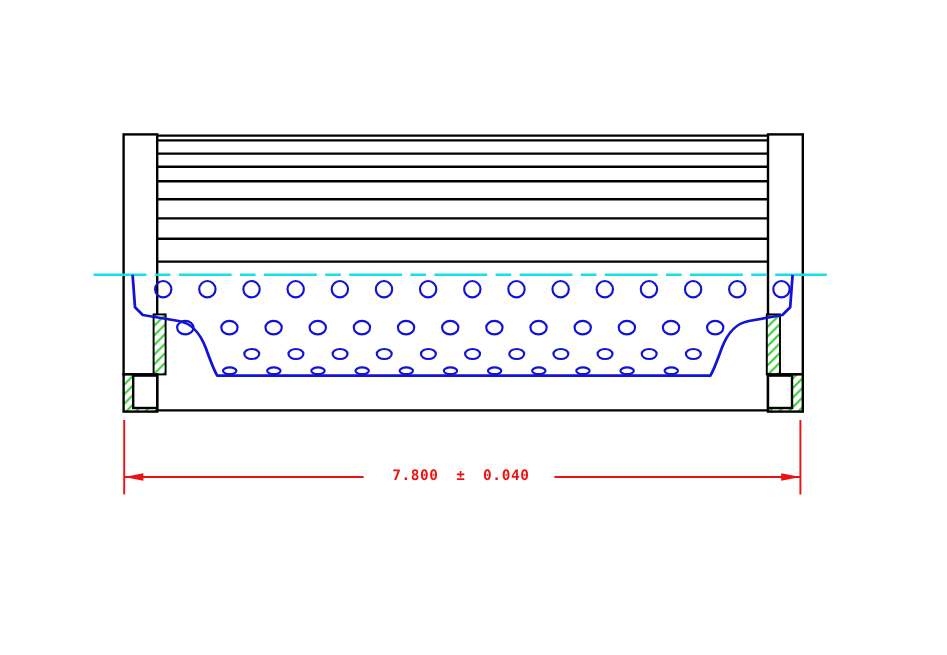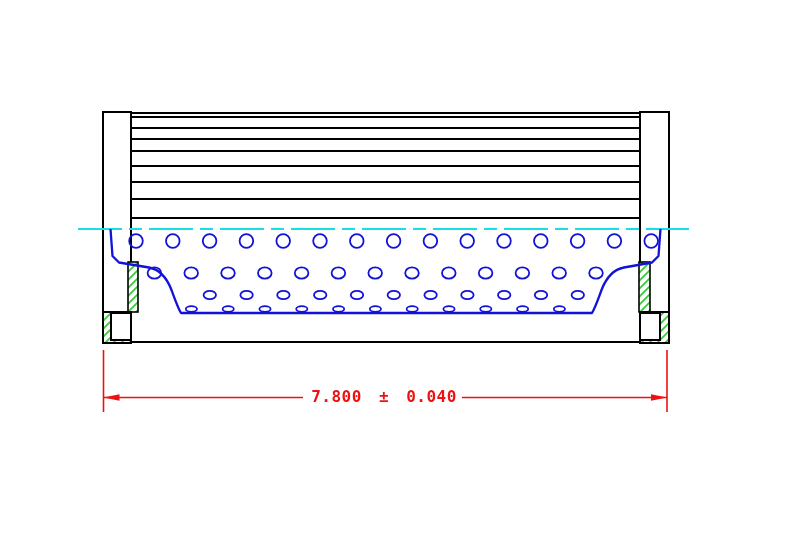--- a/index.html
+++ b/index.html
@@ -1,21 +1,21 @@
 <!DOCTYPE html>
 <html><head>
 <meta charset="utf-8">
 <style>
   html,body{margin:0;padding:0;background:#ffffff;}
   body{width:789px;height:546px;position:relative;overflow:hidden;
        font-family:"DejaVu Sans Mono", monospace;}
   #stage{position:absolute;left:0;top:0;width:789px;height:546px;}
   #cad-svg{position:absolute;left:0;top:0;}
   #dim-label{position:absolute;transform:translate(-50%,-55%);
-       font-size:16px;font-weight:bold;letter-spacing:0.5px;word-spacing:7px;
+       font-size:12px;font-weight:bold;letter-spacing:0.5px;word-spacing:7px;
        white-space:nowrap;user-select:none;}
 </style>
 </head>
 <body>
 
 <div id="stage">
   <svg id="cad-svg" xmlns="http://www.w3.org/2000/svg" width="789" height="546" viewBox="0 0 789 546">
       <defs>
         <pattern id="hatch" width="8" height="8" patternUnits="userSpaceOnUse">
           <rect width="8" height="8" fill="#ffffff"></rect>

